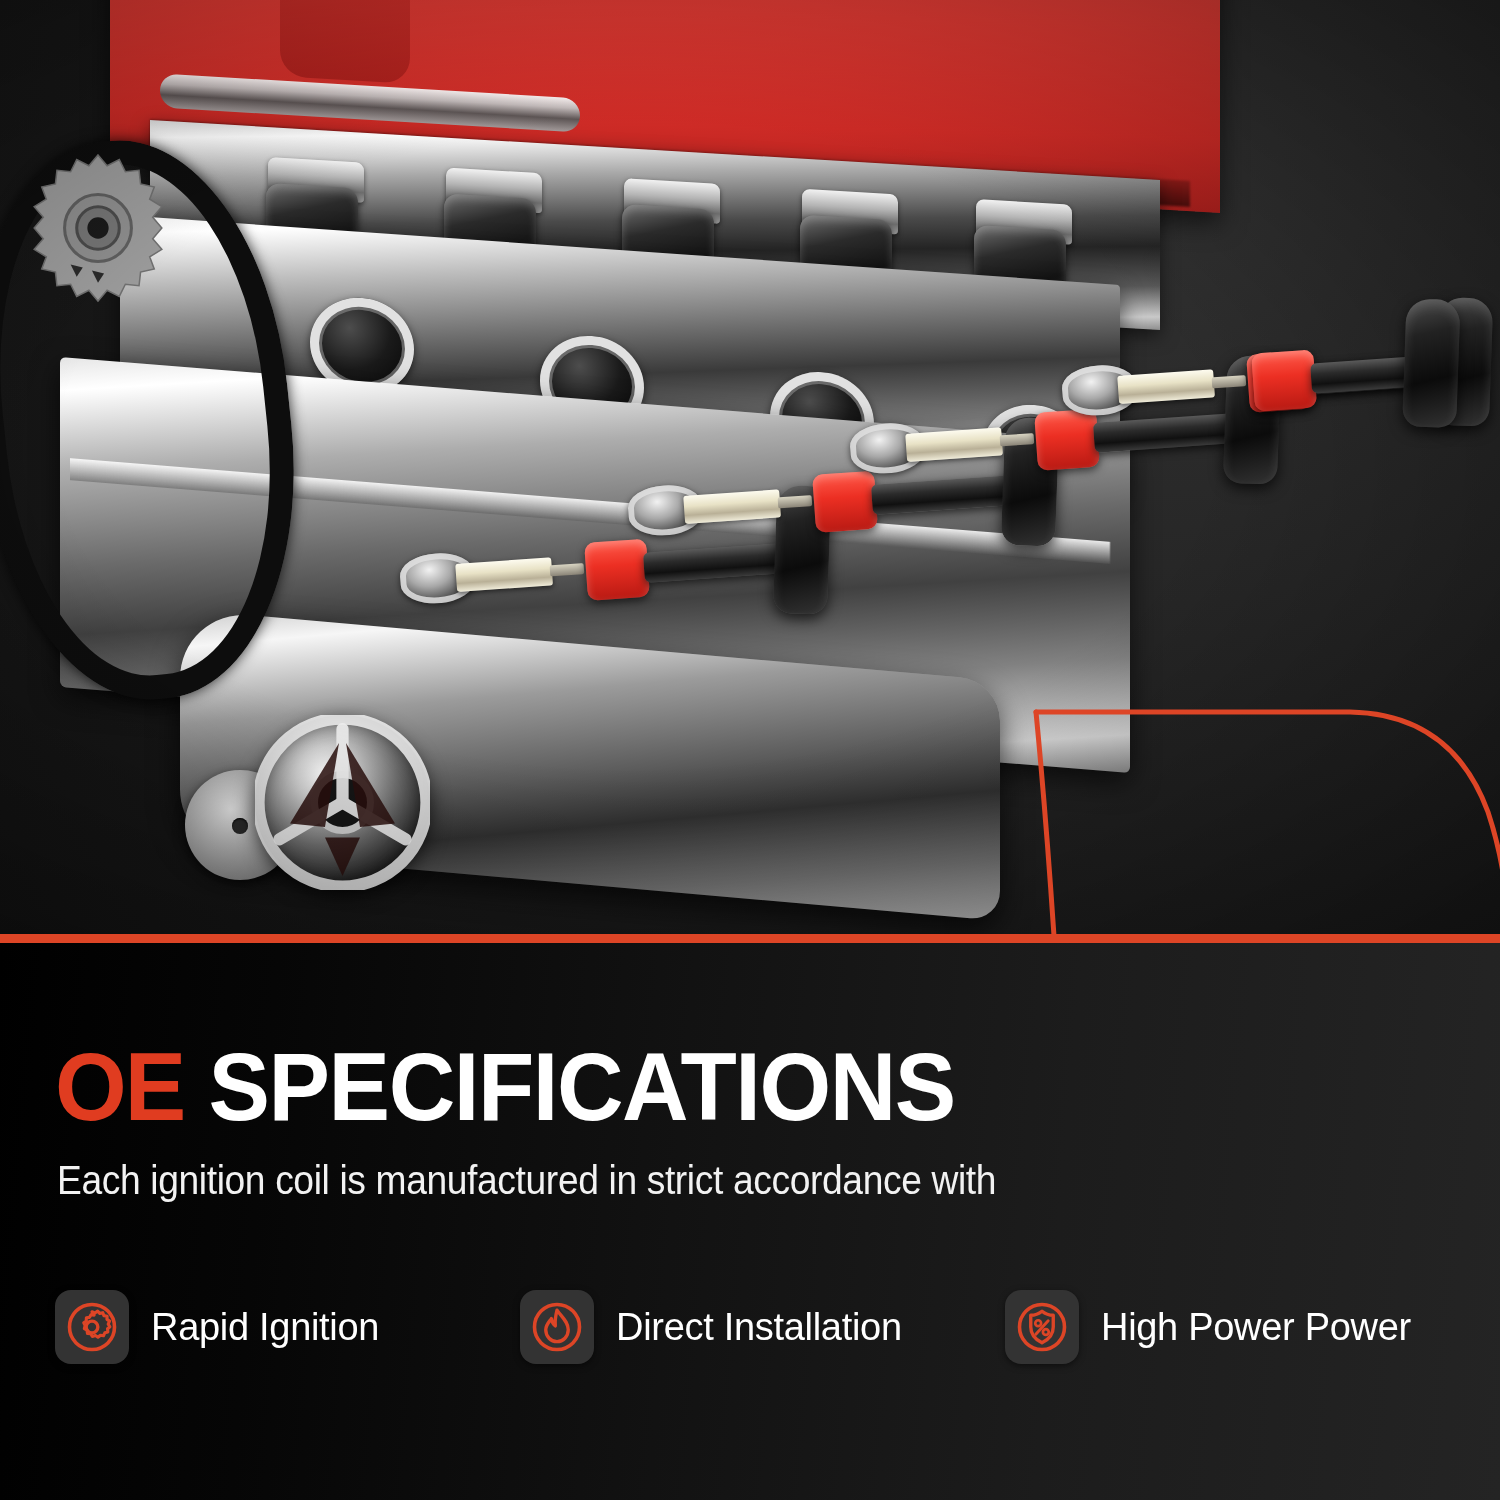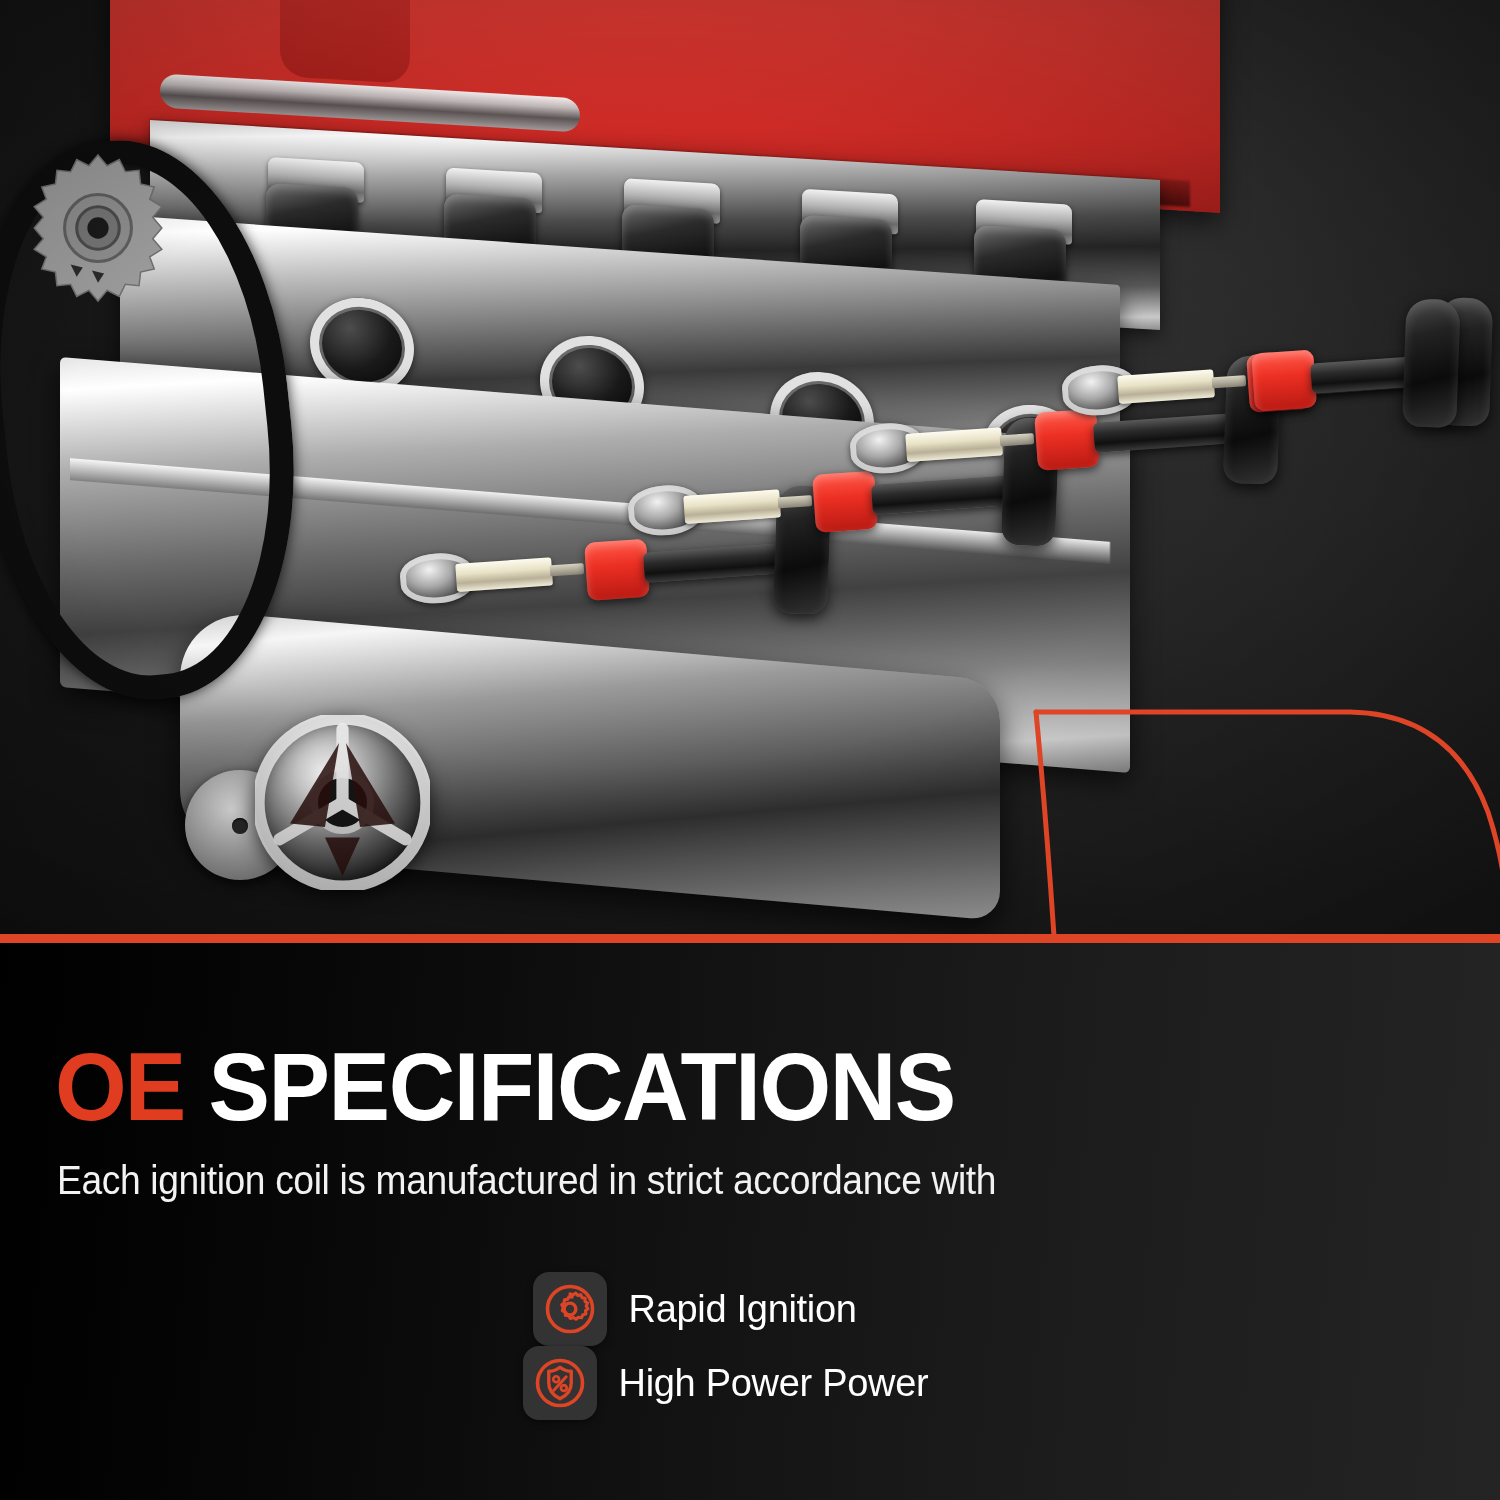--- a/index.html
+++ b/index.html
@@ -264,21 +264,20 @@
     transform:scaleX(.93);
     transform-origin:left center;
   }
 
   
   .features{
     position:absolute; left:55px; top:1272px;
     width:1420px; height:110px;
     display:flex;
     align-items:center;
-    flex-direction:column;
   }
   .feature{
     display:flex;
     align-items:center;
     gap:22px;
   }
   .feature:nth-child(1){ width:465px; }
   .feature:nth-child(2){ width:485px; }
   .feature:nth-child(3){ width:470px; }
 
@@ -445,20 +444,30 @@
       <div class="feat-tile">
         <svg width="54" height="54" viewBox="0 0 48 48">
           <circle cx="24" cy="24" r="20" fill="none" stroke="#dd4526" stroke-width="3.2"></circle>
           <path d="M24 10.5 l2.6 1 2.4-1.6 1.9 2 2.7-.6 1 2.6 2.8.5-.1 2.8 2.3 1.6-1.2 2.6 1.5 2.4-2.1 1.8.3 2.8-2.7.8-1.2 2.6-2.7-.5-2.2 1.8-2.3-1.6-2.7.9-1.5-2.4-2.8-.3-.4-2.8-2.4-1.4.7-2.7-1.2-2.5 2.2-1.7.1-2.8 2.8-.4 1.4-2.4 2.7.4 z" fill="none" stroke="#dd4526" stroke-width="2.8" stroke-linejoin="round"></path>
           <circle cx="24" cy="24" r="5.2" fill="none" stroke="#dd4526" stroke-width="3"></circle>
         </svg>
       </div>
       <span class="feat-label">Rapid Ignition</span>
     </div>
 
+    <div class="feature">
+      <div class="feat-tile">
+        <svg width="54" height="54" viewBox="0 0 48 48">
+          <circle cx="24" cy="24" r="20" fill="none" stroke="#dd4526" stroke-width="3.2"></circle>
+          <path d="M24 9 C28 15 34 19 34 26.5 C34 32.5 29.5 37 24 37 C18.5 37 14 32.5 14 26.5
+                   C14 22 17 19.5 19 16.5 C19.6 20 21 22 22.5 23 C22 18.5 23 13 24 9 Z" fill="none" stroke="#dd4526" stroke-width="3" stroke-linejoin="round"></path>
+        </svg>
+      </div>
+      <span class="feat-label">Direct Installation</span>
+    </div>
 
     <div class="feature">
       <div class="feat-tile">
         <svg width="54" height="54" viewBox="0 0 48 48">
           <circle cx="24" cy="24" r="20" fill="none" stroke="#dd4526" stroke-width="3.2"></circle>
           <path d="M24 10 C27.5 12.8 31 13.6 34 13.6 L34 24 C34 31 29.4 35.4 24 38
                    C18.6 35.4 14 31 14 24 L14 13.6 C17 13.6 20.5 12.8 24 10 Z" fill="none" stroke="#dd4526" stroke-width="3" stroke-linejoin="round"></path>
           <circle cx="20.6" cy="20.6" r="2.6" fill="none" stroke="#dd4526" stroke-width="2.4"></circle>
           <circle cx="27.4" cy="28.4" r="2.6" fill="none" stroke="#dd4526" stroke-width="2.4"></circle>
           <line x1="29.5" y1="18.5" x2="18.5" y2="30.5" stroke="#dd4526" stroke-width="2.6" stroke-linecap="round"></line>

